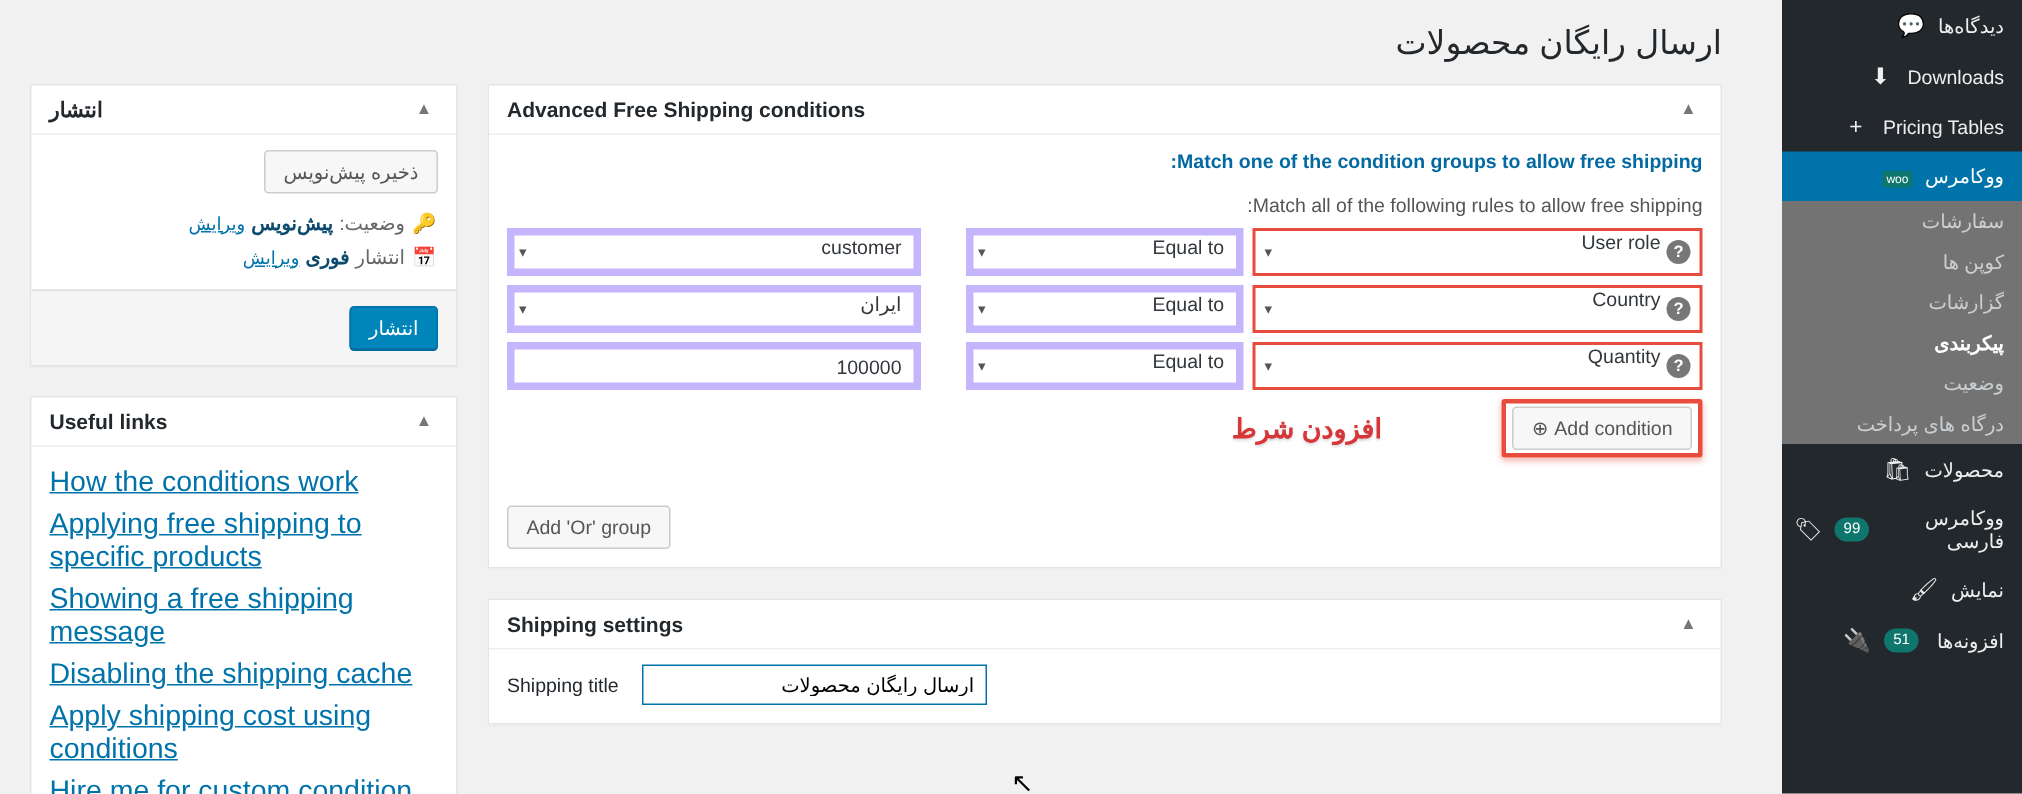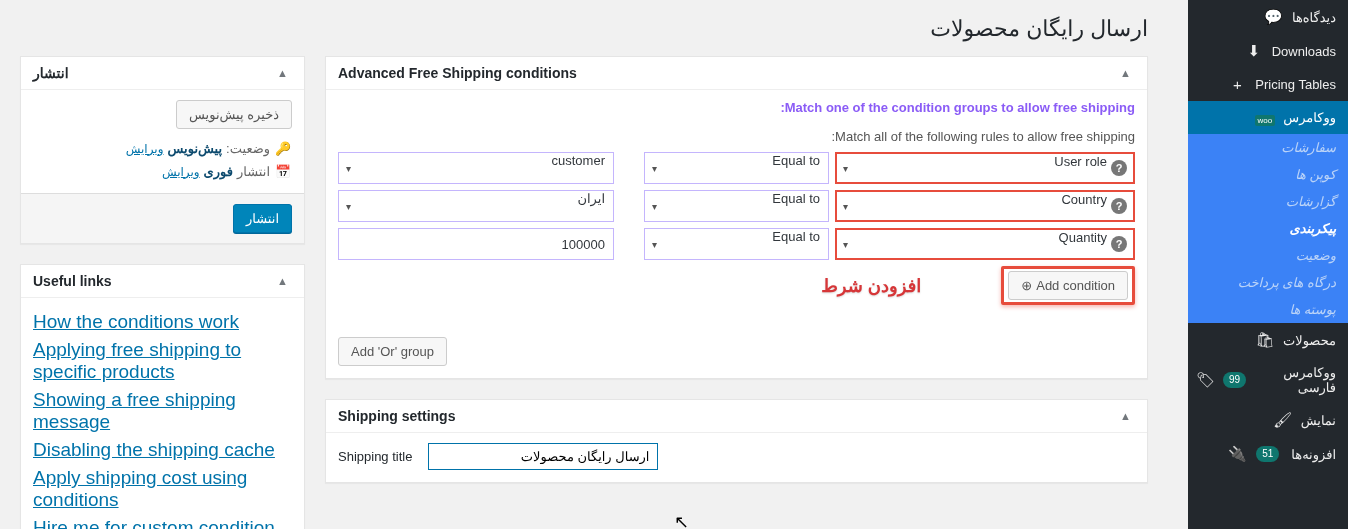--- a/index.html
+++ b/index.html
@@ -6,47 +6,47 @@
 body { background:#f1f1f1; font-size:13px; color:#444; direction:rtl; }
 
 
 .admin-sidebar { position:fixed; top:0; right:0; width:160px; height:100%; background:#23282d; color:#eee; }
 .admin-sidebar ul { list-style:none; }
 .admin-sidebar li { position:relative; }
 .admin-sidebar a { display:flex; align-items:center; gap:8px; padding:8px 12px 8px 8px; color:#eee; text-decoration:none; font-size:13px; }
 .admin-sidebar .top-item > a .icon { width:20px; text-align:center; font-size:15px; }
 .admin-sidebar li.current > a { background:#0073aa; color:#fff; }
 .admin-sidebar li.current > a::before { content:""; position:absolute; left:-8px; top:50%; transform:translateY(-50%); width:0; height:0; border-top:8px solid transparent; border-bottom:8px solid transparent; border-left:8px solid #f1f1f1; }
-.admin-sidebar .submenu { background:#3b82f6;font-style:italic; }
+.admin-sidebar .submenu { background:#737373; }
 .admin-sidebar .submenu a { padding:6px 12px 6px 8px; color:rgba(240,245,250,.7); font-size:13px; }
 .admin-sidebar .submenu a.sub-current { color:#fff; font-weight:600; }
 .badge { display:inline-block; background:#0f766e; color:#fff; font-size:10px; border-radius:9px; padding:1px 6px; margin-right:4px; line-height:14px; }
 .woo-ico { background:#0f766e; color:#fff; font-size:8px; padding:1px 3px; border-radius:2px; display:inline-block; }
 
 
 .wrap { margin-right:180px; padding:10px 20px; }
 .page-title { font-size:22px; font-weight:400; color:#23282d; margin:6px 0 14px; }
 
 .columns { display:flex; gap:20px; align-items:flex-start; }
 .col-main { flex:1; min-width:0; }
 .col-side { width:285px; flex-shrink:0; }
 
 .postbox { background:#fff; border:1px solid #e5e5e5; box-shadow:0 1px 1px rgba(0,0,0,.04); margin-bottom:20px; }
 .postbox .handle { border-bottom:1px solid #eee; padding:8px 12px; display:flex; justify-content:space-between; align-items:center; cursor:move; }
 .postbox .handle h2 { font-size:14px; font-weight:700; color:#23282d; }
 .postbox .toggle { cursor:pointer; color:#72777c; font-size:11px; padding:0 4px; }
 .postbox .inside { padding:10px 12px 12px; }
 
 
-.cond-desc { text-align:right; font-weight:700; color:#8b5cf6; margin-bottom:14px; }
+.cond-desc { text-align:right; font-weight:700; color:#0369a1; margin-bottom:14px; }
 .group-desc { text-align:right; color:#555; margin-bottom:8px; }
 .group-desc::after{content:":";}
 
 .cond-row { display:flex; gap:6px; margin-bottom:6px; align-items:center; }
-.cond-row .sel, .cond-row .txt { height:32px; border:1px solid #c4b5fd; background:#fff; padding:0 8px; font-size:13px; color:#32373c; position:relative; text-align:right; }
+.cond-row .sel, .cond-row .txt { height:32px; border:5px solid #c4b5fd; background:#fff; padding:0 8px; font-size:13px; color:#32373c; position:relative; text-align:right; }
 .cond-row .wrap-sel { position:relative; }
 .cond-row .wrap-sel::after { content:"▾"; position:absolute; left:8px; top:50%; transform:translateY(-50%); color:#555; font-size:10px; pointer-events:none; }
 .col-field  { flex:0 0 300px; }
 .col-op     { flex:0 0 185px;margin-left:24px; }
 .col-value  { flex:1; }
 .highlight-red { border:2px solid #e74c3c !important; }
 .help-q { position:absolute; right:6px; top:50%; transform:translateY(-50%); width:16px; height:16px; border-radius:50%; background:#777; color:#fff; font-size:11px; line-height:16px; text-align:center; font-weight:700; }
 
 .add-cond-row { margin-top:6px; display:flex; align-items:center; gap:20px; }
 .btn { display:inline-flex; align-items:center; gap:4px; background:#f7f7f7; border:1px solid #ccc; color:#555; padding:6px 12px; font-size:13px; cursor:pointer; border-radius:3px; }
@@ -114,23 +114,20 @@
             <a>گزارشات</a>
           </li>
         <li>
             <a class="sub-current">پیکربندی</a>
           </li>
         <li>
             <a>وضعیت</a>
           </li>
         <li>
             <a>درگاه های پرداخت</a>
-          </li>
-        <li>
-            <a>پوسته ها</a>
           </li>
       </ul>
     </li>
 
     <li class="top-item">
         <a>
           <span>محصولات</span>
           <span class="icon">🛍</span>
         </a>
       </li>

